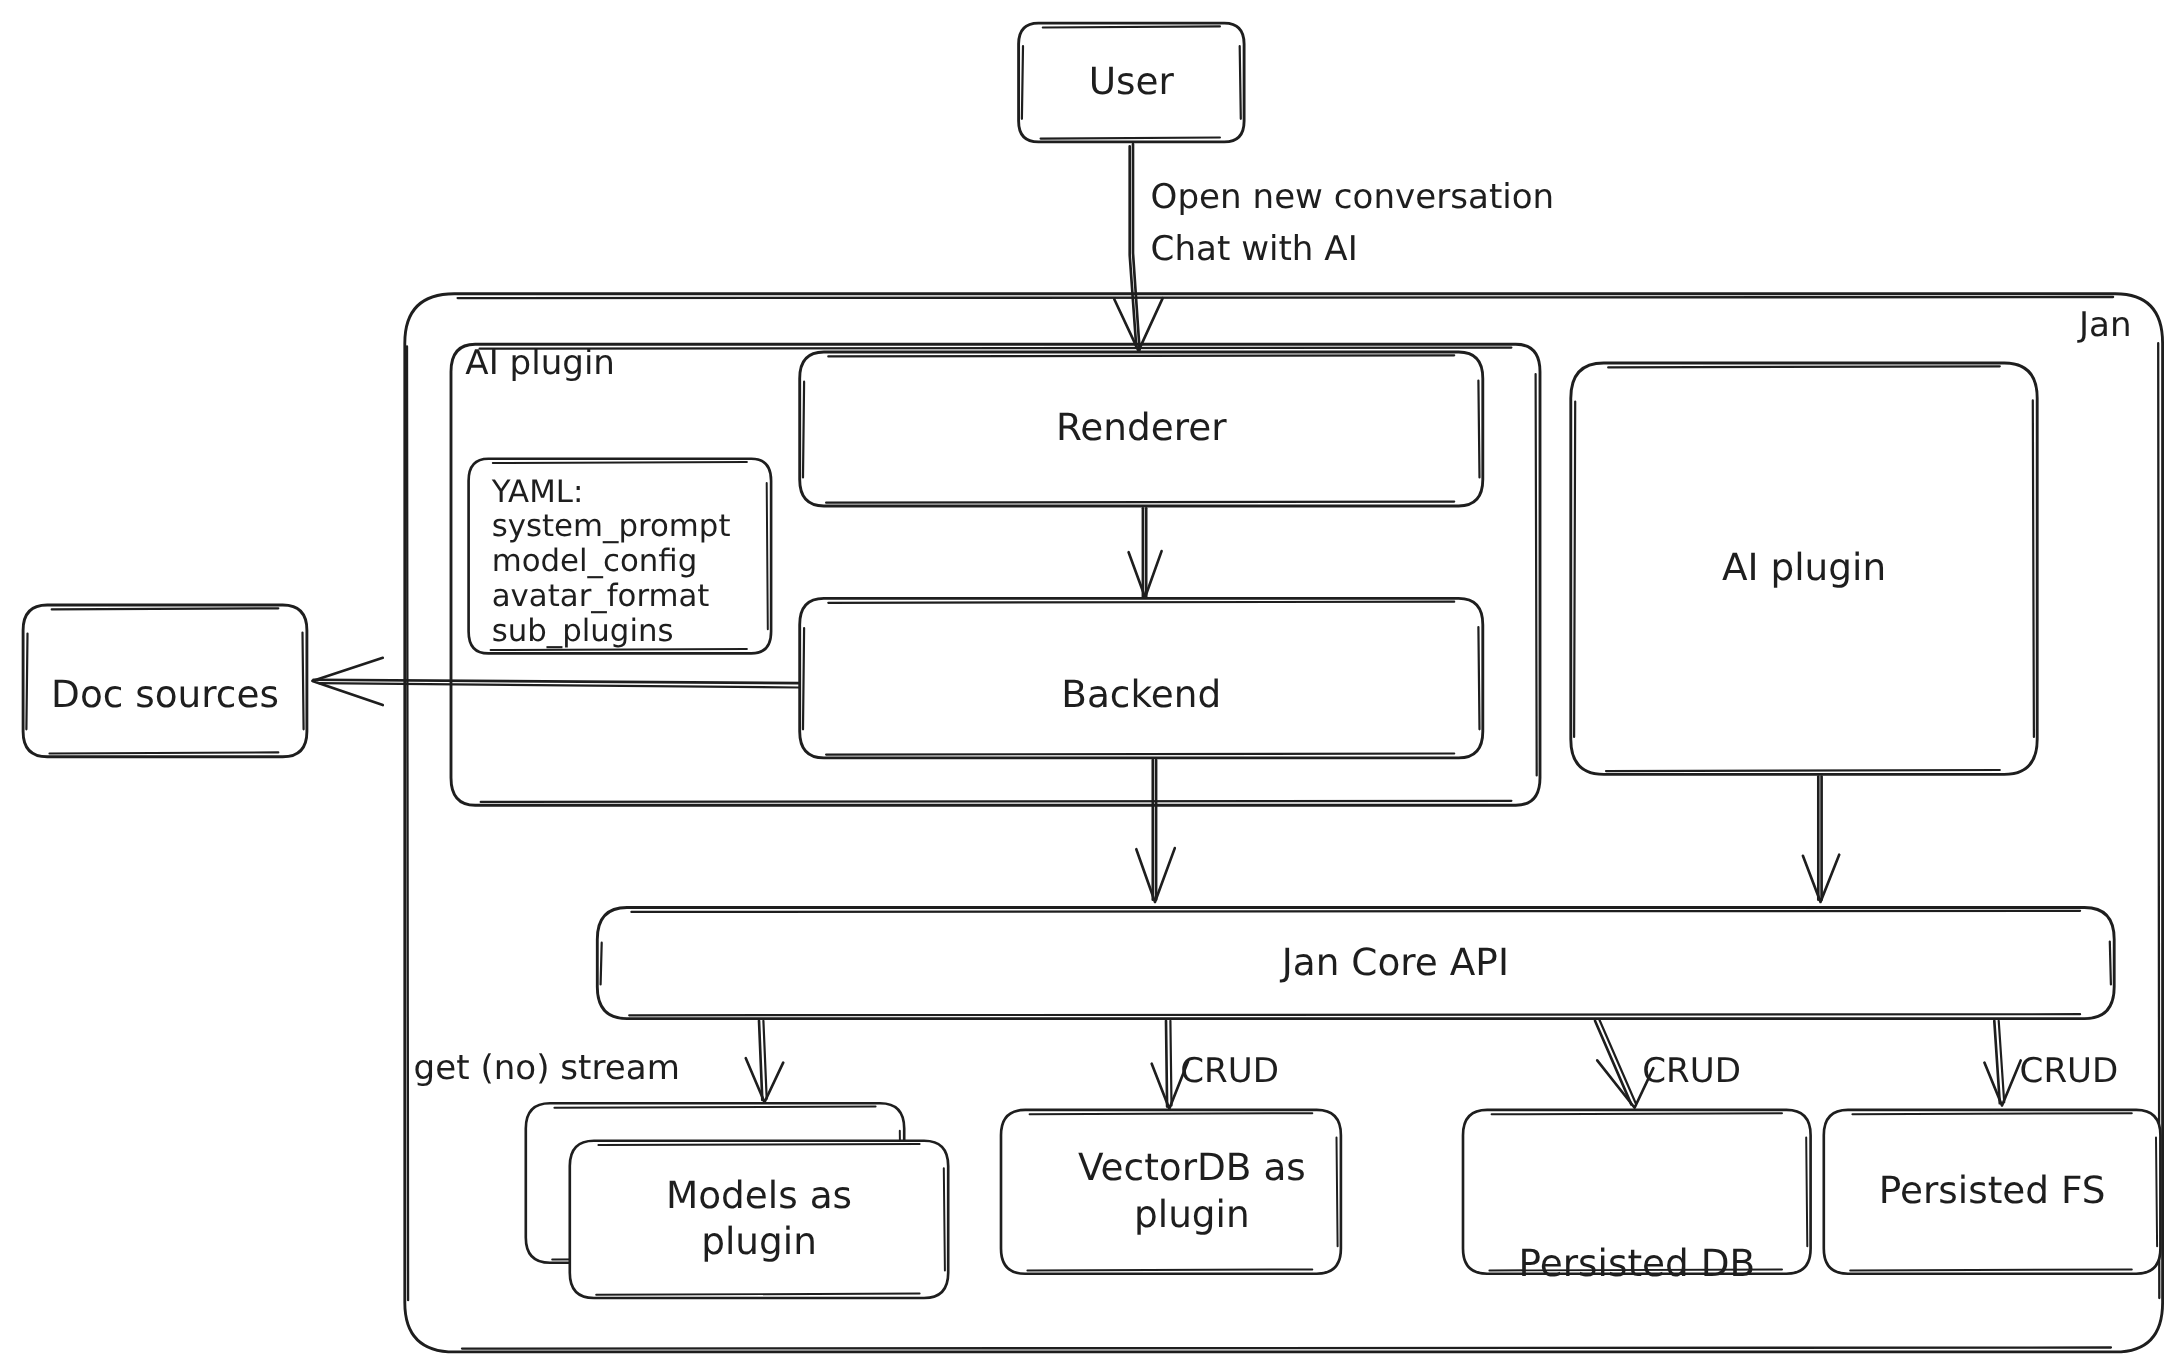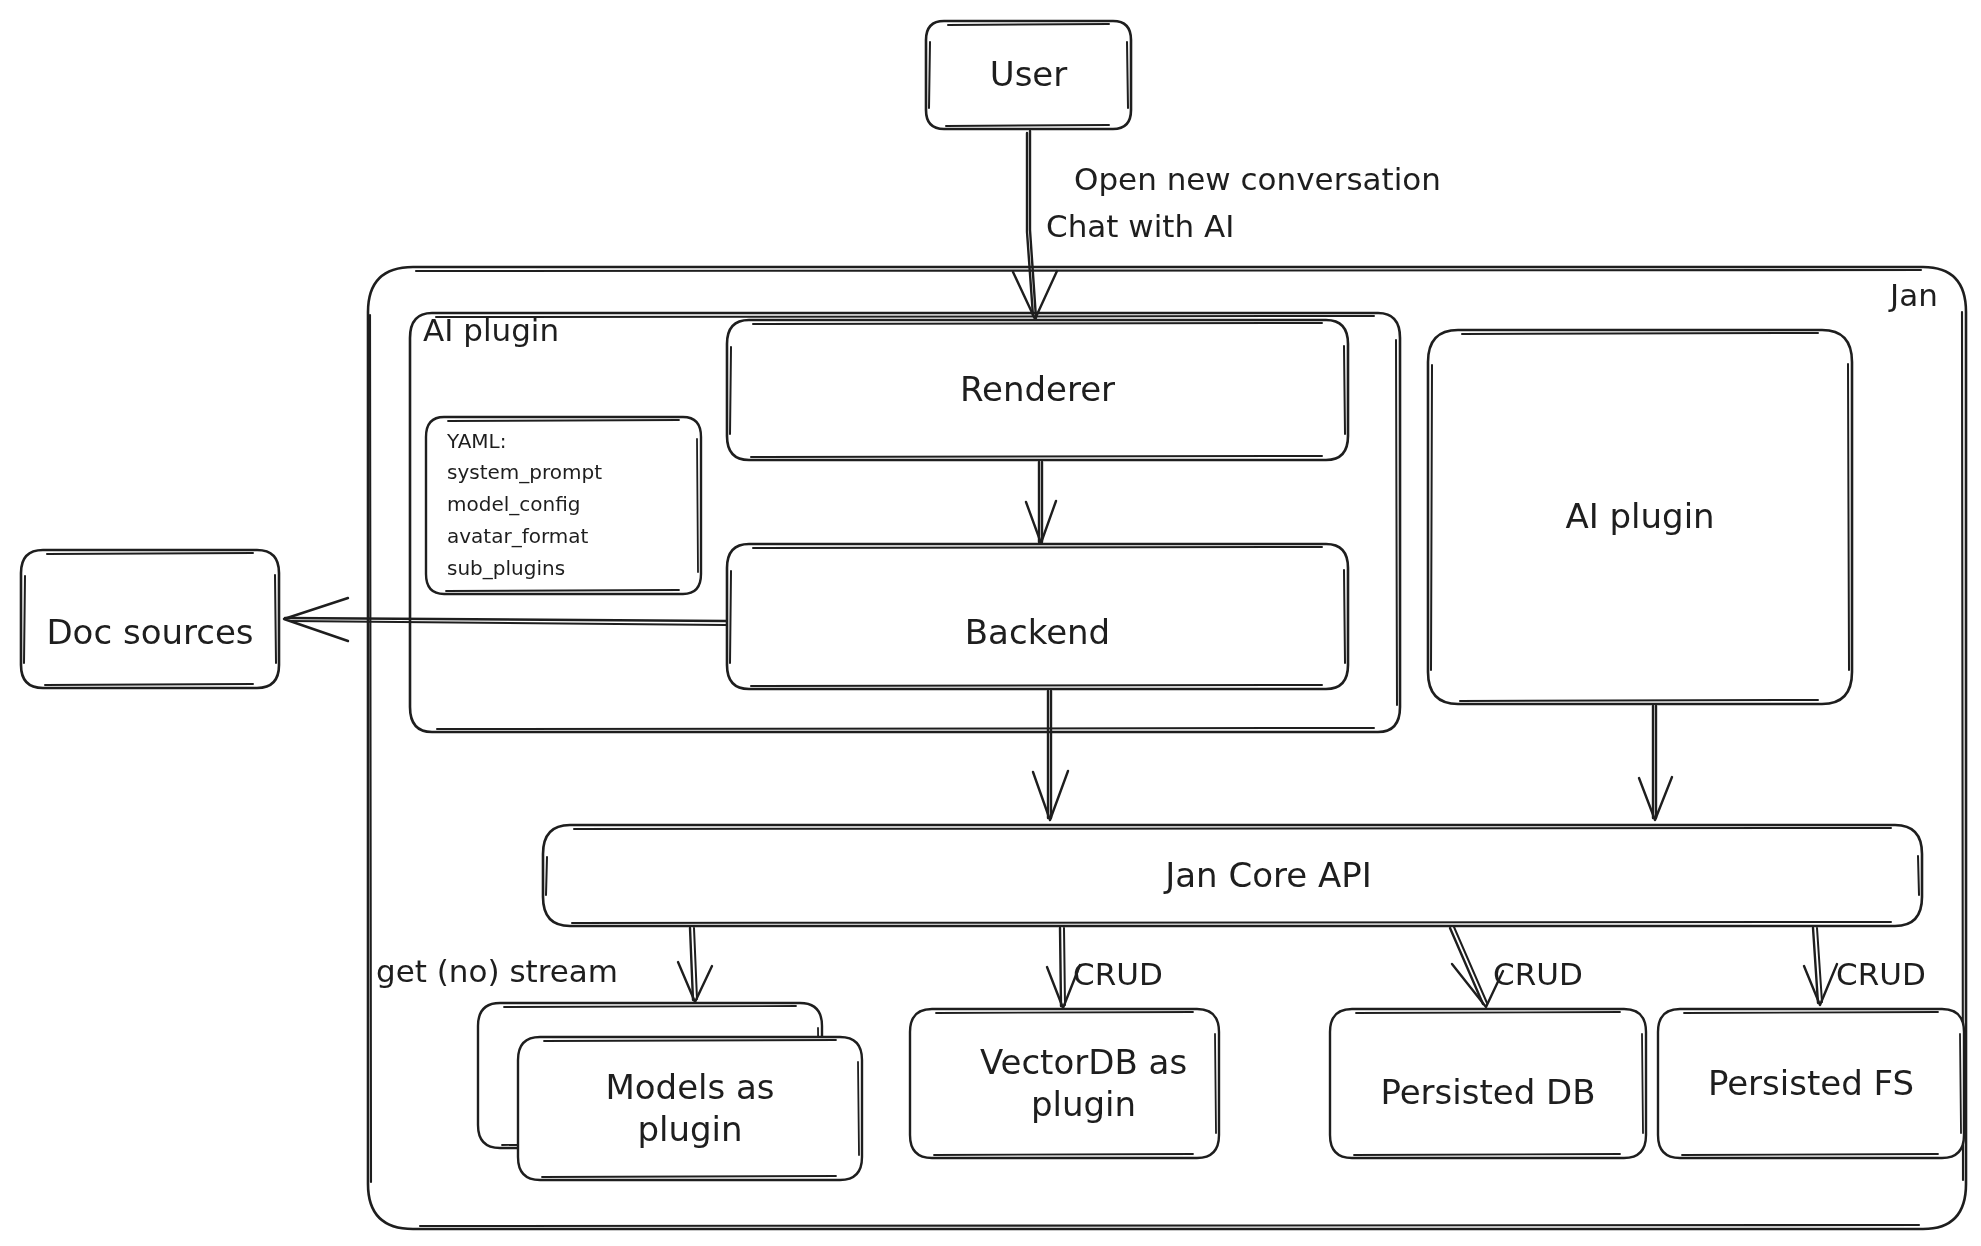--- a/index.html
+++ b/index.html
@@ -49,21 +49,21 @@
     line-height: 1.22;
   }
   .group-label {
     font-size: 31px;
   }
   .edge-label {
     font-size: 31px;
     line-height: 1.28;
   }
   .yaml-text {
-    font-size: 20px;
+    font-size: 28px;
     line-height: 1.36;
     text-align: left;
   }
   .centered {
     display: flex;
     align-items: center;
     justify-content: center;
   }
 </style>
 </head>
@@ -214,31 +214,31 @@
   <div class="node-label centered" style="left:21px; top:550px; width:258px; height:166px;">Doc sources</div>
 
   <div class="node-label centered" style="left:543px; top:825px; width:1379px; height:101px;margin-left:36px;">Jan Core API</div>
 
   <div class="node-label centered" style="left:518px; top:1037px; width:344px; height:143px;">Models as
 plugin</div>
 
   <div class="node-label centered" style="left:910px; top:1009px; width:347px; height:149px;">VectorDB as
 plugin</div>
 
-  <div class="node-label centered" style="left:1330px; top:1009px; width:316px; height:167px;">Persisted DB</div>
+  <div class="node-label centered" style="left:1330px; top:1066px; width:316px; height:167px;">Persisted DB</div>
 
   <div class="node-label centered" style="left:1658px; top:1009px; width:306px; height:149px;">Persisted FS</div>
 
   <div class="yaml-text" style="left:447px; top:428px;">YAML:</div>
   <div class="yaml-text" style="left:447px; top:459px;">system_prompt</div>
   <div class="yaml-text" style="left:447px; top:491px;">model_config</div>
   <div class="yaml-text" style="left:447px; top:523px;">avatar_format</div>
   <div class="yaml-text" style="left:447px; top:555px;">sub_plugins</div>
 
-  <div class="edge-label" style="left:1046px; top:160px;margin-left:28px;">Open new conversation</div>
+  <div class="edge-label" style="left:1046px; top:160px;">Open new conversation</div>
   <div class="edge-label" style="left:1046px; top:207px;">Chat with AI</div>
 
   <div class="edge-label" style="left:376px; top:952px;">get (no) stream</div>
 
   <div class="edge-label" style="left:1073px; top:955px;">CRUD</div>
 
   <div class="edge-label" style="left:1493px; top:955px;">CRUD</div>
 
   <div class="edge-label" style="left:1836px; top:955px;">CRUD</div>
 

